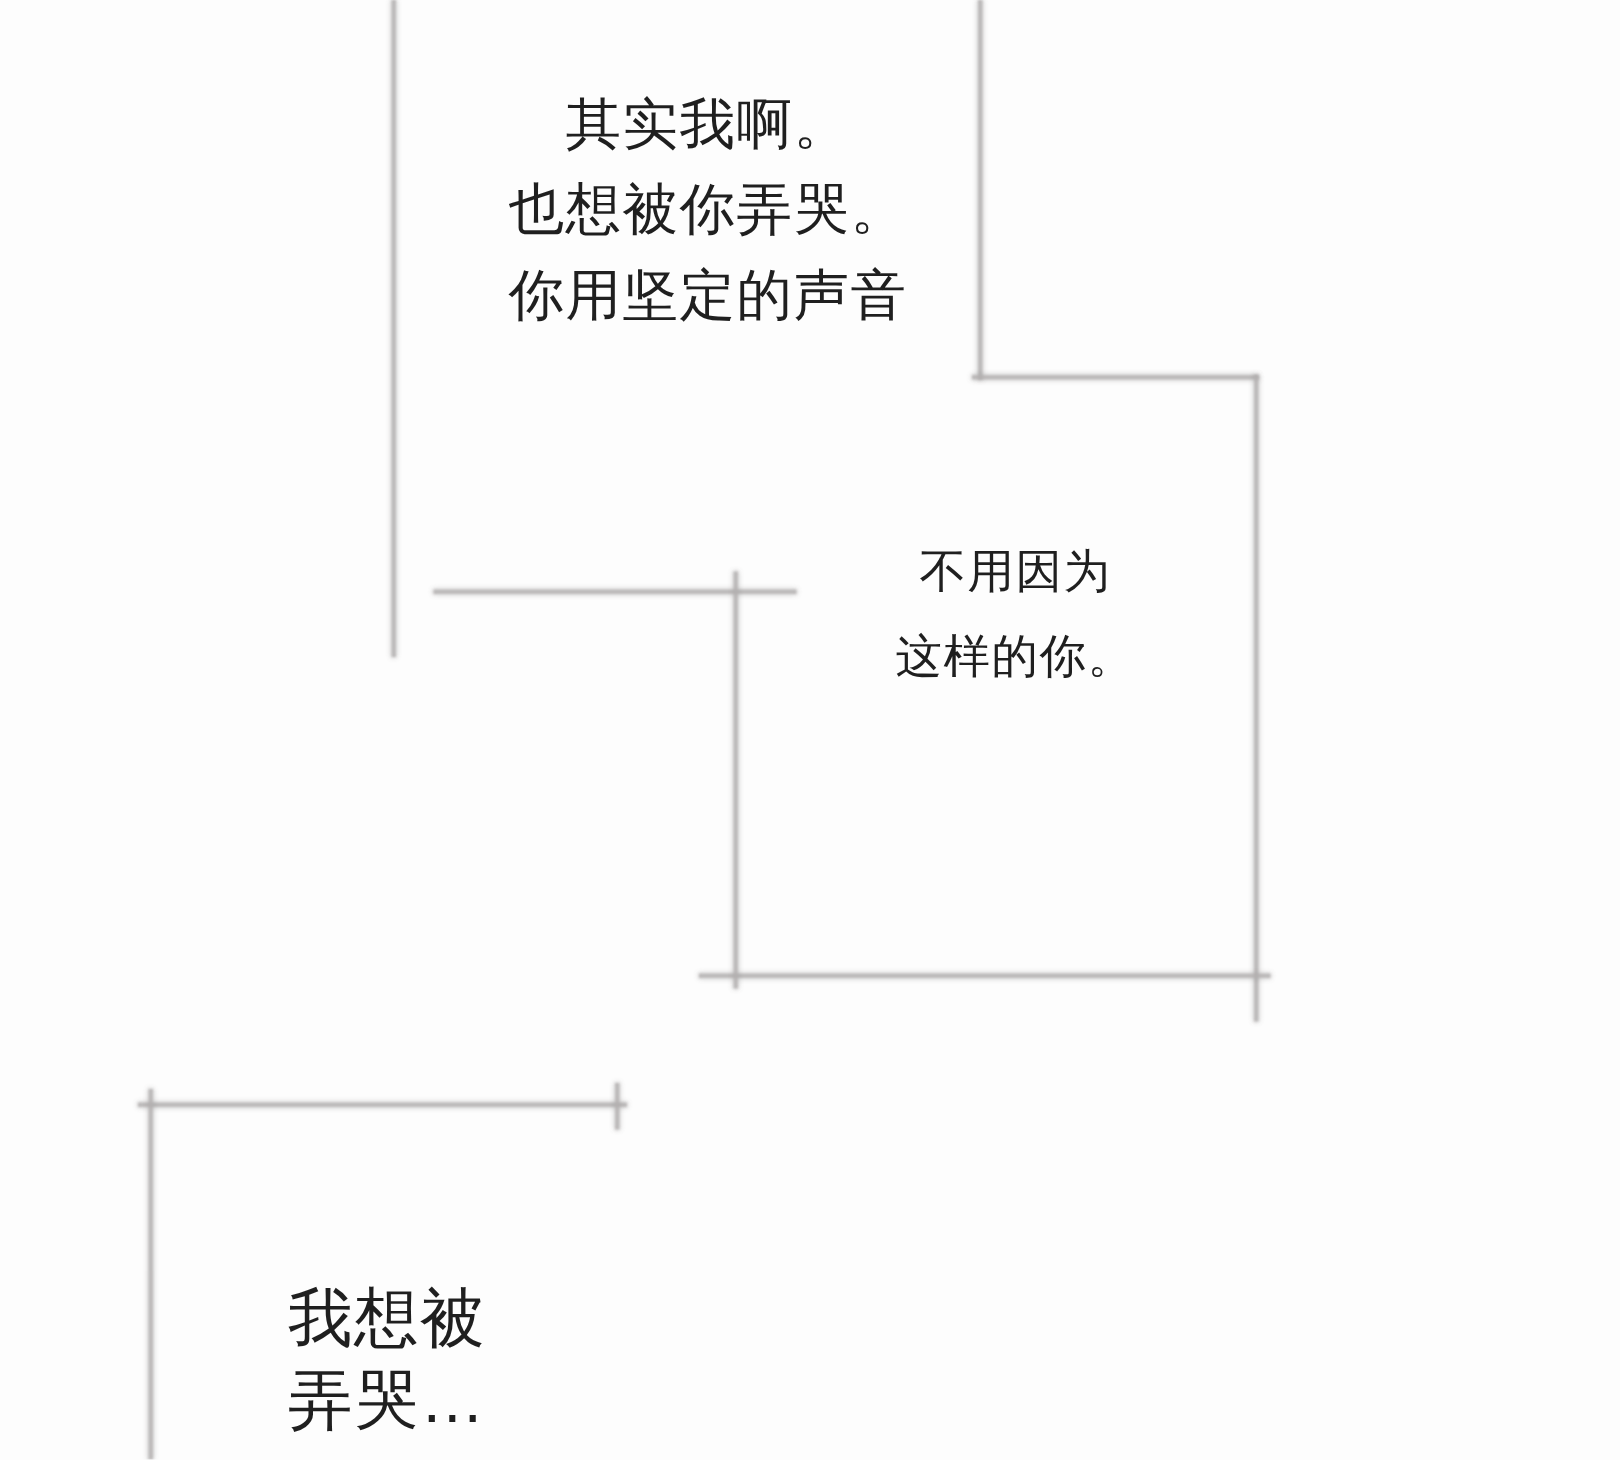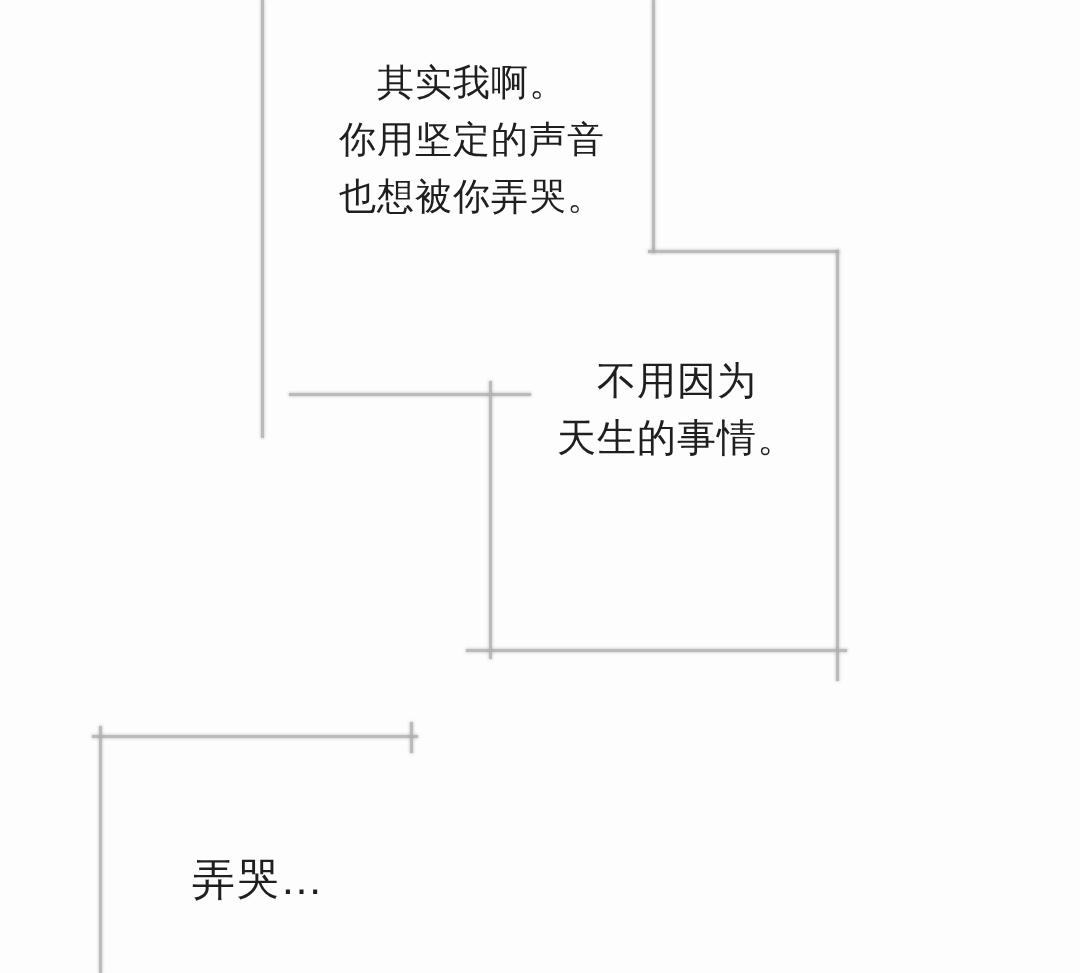--- a/index.html
+++ b/index.html
@@ -41,21 +41,21 @@
   }
   .speech-1 {
     left: 472px;
     top: 54px;
     font-size: 37px;
     line-height: 57px;
   }
   .speech-2 {
     left: 677px;
     top: 352px;
-    font-size: 39px;
+    font-size: 31px;
     line-height: 57px;
   }
   .speech-3 {
     left: 258px;
     top: 852px;
     font-size: 43px;
     line-height: 55px;
   }
 </style>
 </head>
@@ -71,26 +71,27 @@
   <div class="line v" style="left:836px; top:250px; height:431px;"></div>
   <div class="line h" style="left:466px; top:649px; width:381px;"></div>
   <div class="line v" style="left:489px; top:381px; height:278px;"></div>
 
   <div class="line h" style="left:92px; top:735px; width:326px;"></div>
   <div class="line v" style="left:99px; top:726px; height:247px;"></div>
   <div class="line v" style="left:410px; top:722px; height:31px;"></div>
 
   <div class="speech speech-1">
     <div>其实我啊。</div>
+    <div>也想被你弄哭。</div>
     <div>你用坚定的声音</div>
-    <div>也想被你弄哭。</div>
   </div>
 
   <div class="speech speech-2">
     <div>不用因为</div>
-    <div>天生的事情。</div>
+    <div>这样的你。</div>
   </div>
 
   <div class="speech speech-3">
+    <div>我想被</div>
     <div>弄哭…</div>
   </div>
 
 </div>
 
 </body></html>

